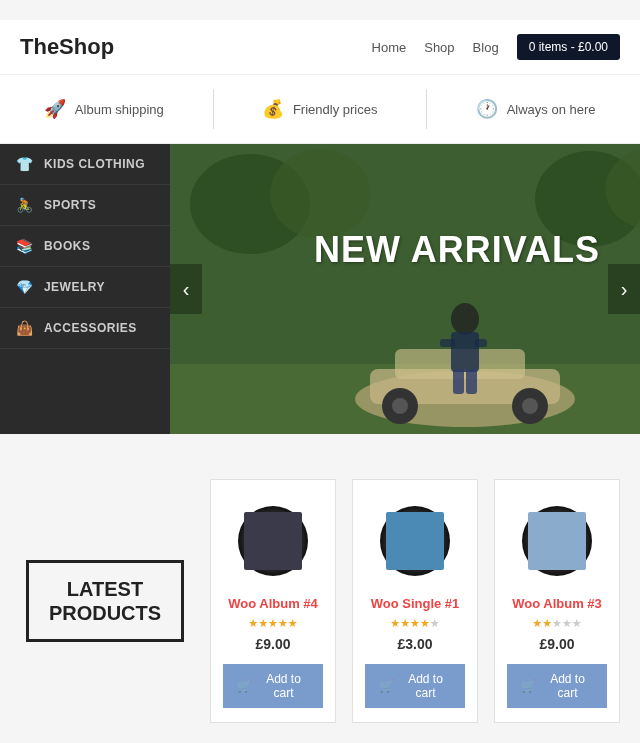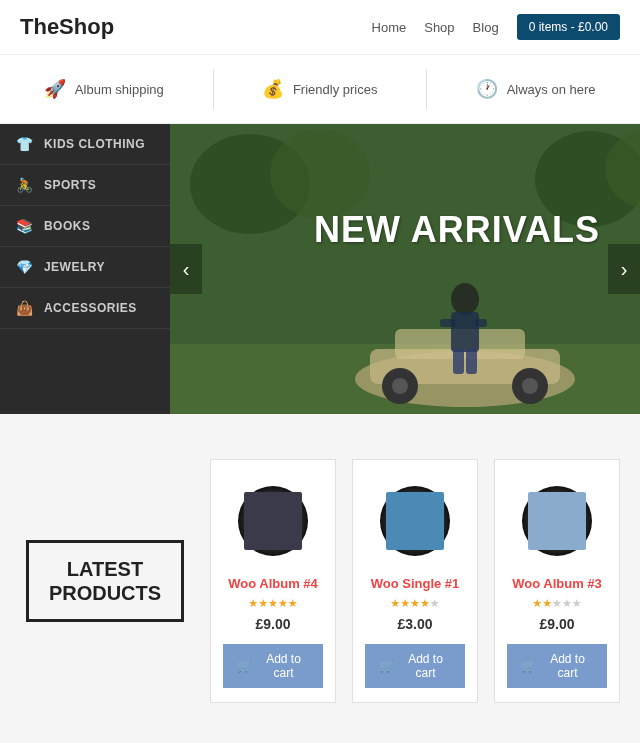--- a/index.html
+++ b/index.html
@@ -6,38 +6,39 @@
     body { font-family: Arial, sans-serif; background: #f5f5f5; width: 640px; }
 
     
     .header {
       background: #fff;
       display: flex;
       align-items: center;
       justify-content: space-between;
       padding: 14px 20px;
       border-bottom: 1px solid #eee;
+      margin-top: 20px;
     }
     .logo {
       font-size: 22px;
       font-weight: bold;
       color: #222;
     }
     .nav {
       display: flex;
       align-items: center;
       gap: 18px;
     }
     .nav a {
       color: #555;
       text-decoration: none;
       font-size: 13px;
     }
     .cart-btn {
-      background: #0c4a6e;
+      background: #0f172a;
       color: #fff;
       border: none;
       padding: 6px 12px;
       border-radius: 3px;
       font-size: 12px;
       cursor: pointer;
     }
 
     
     .features-bar {

